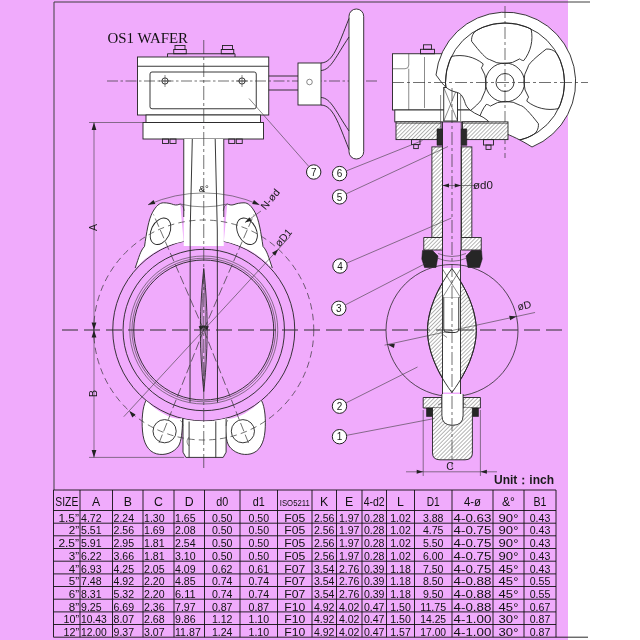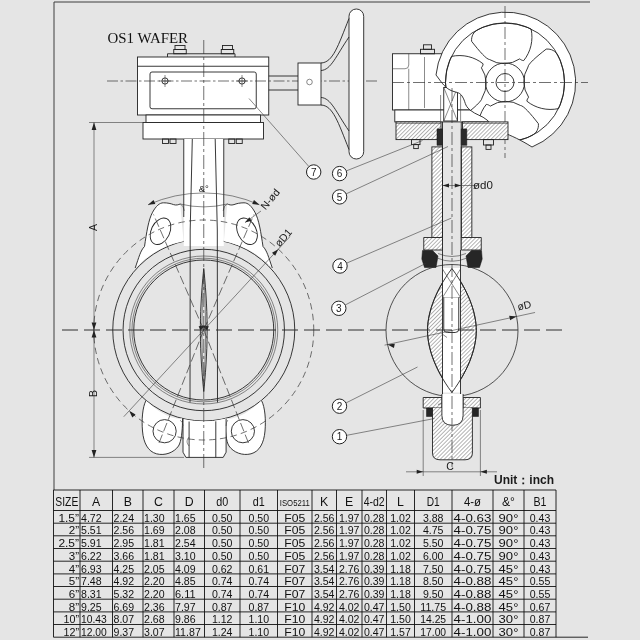--- a/index.html
+++ b/index.html
@@ -1,16 +1,16 @@
 <!DOCTYPE html>
 <html><head>
 <meta charset="utf-8">
 <style>
   html,body{margin:0;padding:0;background:#ffffff;}
-  #page{width:640px;height:640px;position:relative;background:#e5e5e5;font-family:"Liberation Sans",sans-serif;text-align:center;}
+  #page{width:568px;height:640px;position:relative;background:#f0abfc;font-family:"Liberation Sans",sans-serif;text-align:center;}
 </style>
 </head>
 <body>
 <div id="page">
 <svg width="640" height="640" viewBox="0 0 640 640">
 <defs>
   <pattern id="hat" width="2.8" height="2.8" patternUnits="userSpaceOnUse" patternTransform="rotate(45)">
     <rect width="2.8" height="2.8" fill="white"></rect>
     <line x1="0" y1="0" x2="0" y2="2.8" stroke="#222" stroke-width="0.68"></line>
   </pattern>

